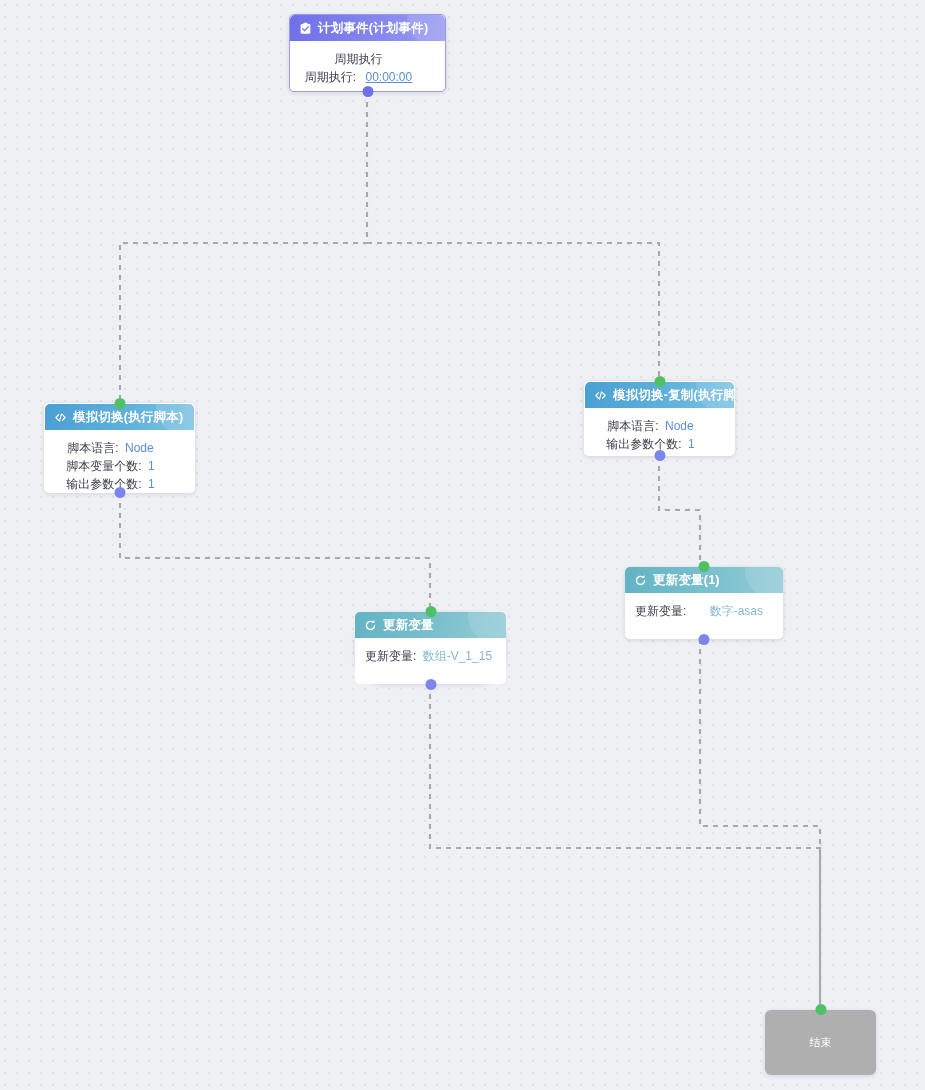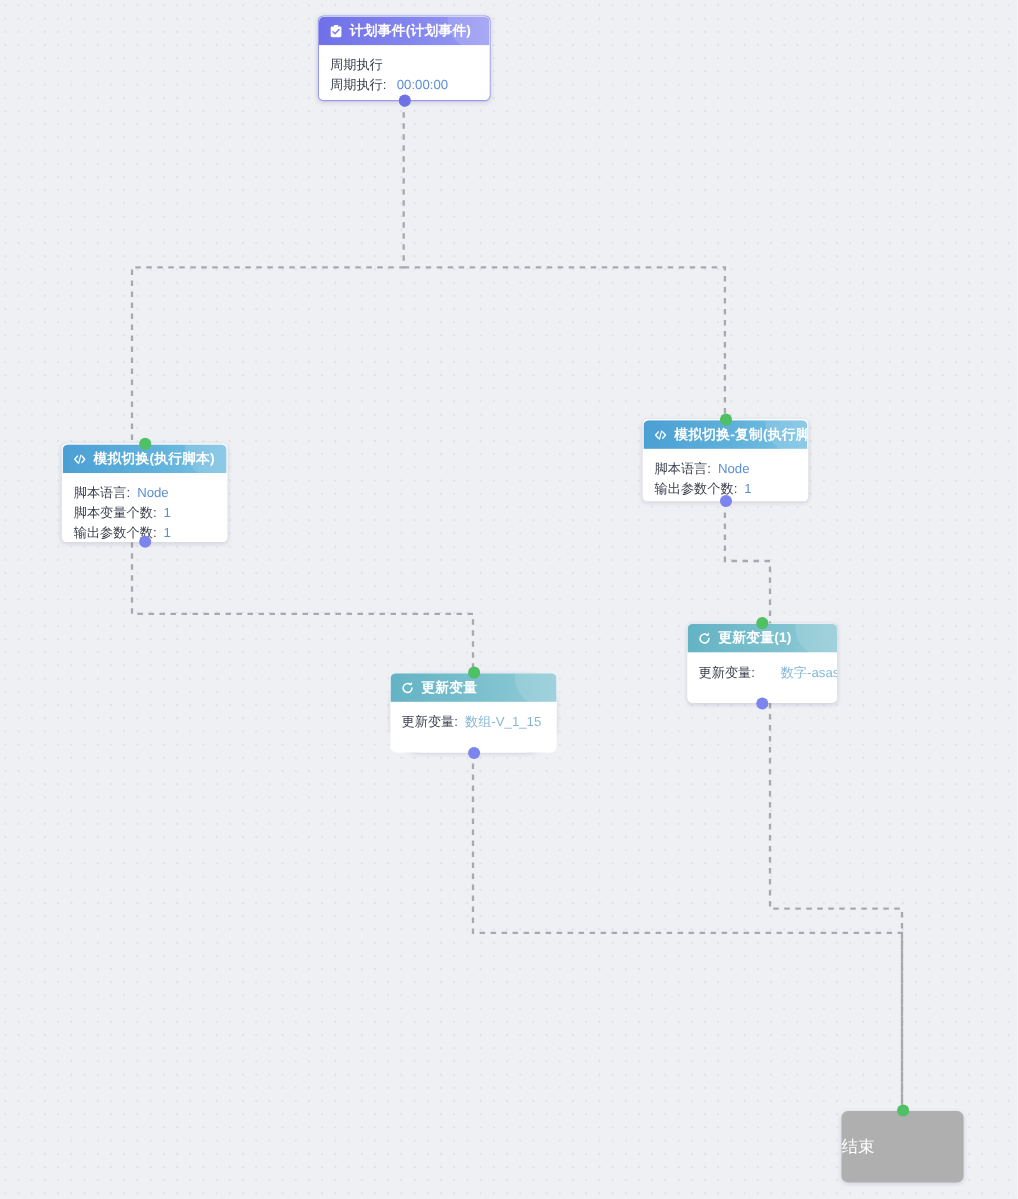--- a/index.html
+++ b/index.html
@@ -66,20 +66,21 @@
     right: -14px; top: -22px;
     width: 52px; height: 52px;
     border-radius: 50%;
     background: rgba(255,255,255,.13);
   }
   .node-body {
     padding: 9px 28px 10px 10px;
     font-size: 12px;
     line-height: 18px;
     color: #3b3f4c;
+    text-align: center;
   }
   .row { white-space: nowrap; }
   .val { color: #5b8fd4; }
   .val-light { color: #84b8d6; }
 
   
   .theme-purple { border: 1px solid #9a9bf0; }
   .theme-purple .node-head {
     background: linear-gradient(95deg, #6f70e8 0%, #8486ee 55%, #9b9df2 100%);
   }
@@ -96,22 +97,23 @@
     background: linear-gradient(95deg, #63b3c4 0%, #7cc0ce 55%, #93ccd7 100%);
   }
 
   
   .node-end {
     position: absolute;
     border-radius: 6px;
     background: #afafaf;
     display: flex;
     align-items: center;
+    justify-content: center;
     color: #ffffff;
-    font-size: 15px;
+    font-size: 11px;
     box-shadow: 0 1px 4px rgba(40,45,70,.14);
   }
 
   
   .port {
     position: absolute;
     width: 11px; height: 11px;
     border-radius: 50%;
     left: 50%;
     transform: translateX(-50%);
@@ -167,28 +169,28 @@
           </svg>
         </span>
         <span class="head-title">计划事件(计划事件)</span>
       </div>
       <div class="node-body">
         <div class="row">
           <span class="lbl">周期执行</span>
         </div>
         <div class="row">
           <span class="lbl">周期执行:</span>
-          <span class="val" style="margin-left:6px;">00:00:00</span>
-        </div>
-      </div>
-    </div>
-    <span class="port port-out"></span>
-  </div>
-
-  <div class="node theme-blue" style="left:44px; top:403px; width:151px; height:90px;margin-left:12px;">
+          <span class="val" style="margin-left:6px;text-decoration:underline;">00:00:00</span>
+        </div>
+      </div>
+    </div>
+    <span class="port port-out"></span>
+  </div>
+
+  <div class="node theme-blue" style="left:44px; top:403px; width:151px; height:90px;">
     <div class="node-inner">
       <div class="node-head">
         <span class="hicon">
           <svg viewBox="0 0 16 16" width="13" height="13">
             <path d="M5.6 4.4 L2.4 8 L5.6 11.6" stroke="#ffffff" stroke-width="1.5" fill="none" stroke-linecap="round" stroke-linejoin="round"></path>
             <path d="M10.4 4.4 L13.6 8 L10.4 11.6" stroke="#ffffff" stroke-width="1.5" fill="none" stroke-linecap="round" stroke-linejoin="round"></path>
             <path d="M9.2 3.4 L6.8 12.6" stroke="#ffffff" stroke-width="1.3" fill="none" stroke-linecap="round"></path>
           </svg>
         </span>
         <span class="head-title">模拟切换(执行脚本)</span>
@@ -254,21 +256,21 @@
         <div class="row">
           <span class="lbl">更新变量:</span>
           <span class="val-light" style="margin-left:3px;">数组-V_1_15</span>
         </div>
       </div>
     </div>
     <span class="port port-in"></span>
     <span class="port port-out"></span>
   </div>
 
-  <div class="node theme-teal" style="left:625px; top:567px; width:136px; height:72px;">
+  <div class="node theme-teal" style="left:625px; top:567px; width:158px; height:72px;">
     <div class="node-inner">
       <div class="node-head">
         <span class="hicon">
           <svg viewBox="0 0 16 16" width="13" height="13">
             <path d="M13 8 A5 5 0 1 1 11.2 4.1" stroke="#ffffff" stroke-width="1.7" fill="none" stroke-linecap="round"></path>
             <path d="M12.9 1.3 L12.9 4.6 L9.6 4.6 Z" fill="#ffffff"></path>
           </svg>
         </span>
         <span class="head-title">更新变量(1)</span>
       </div>

